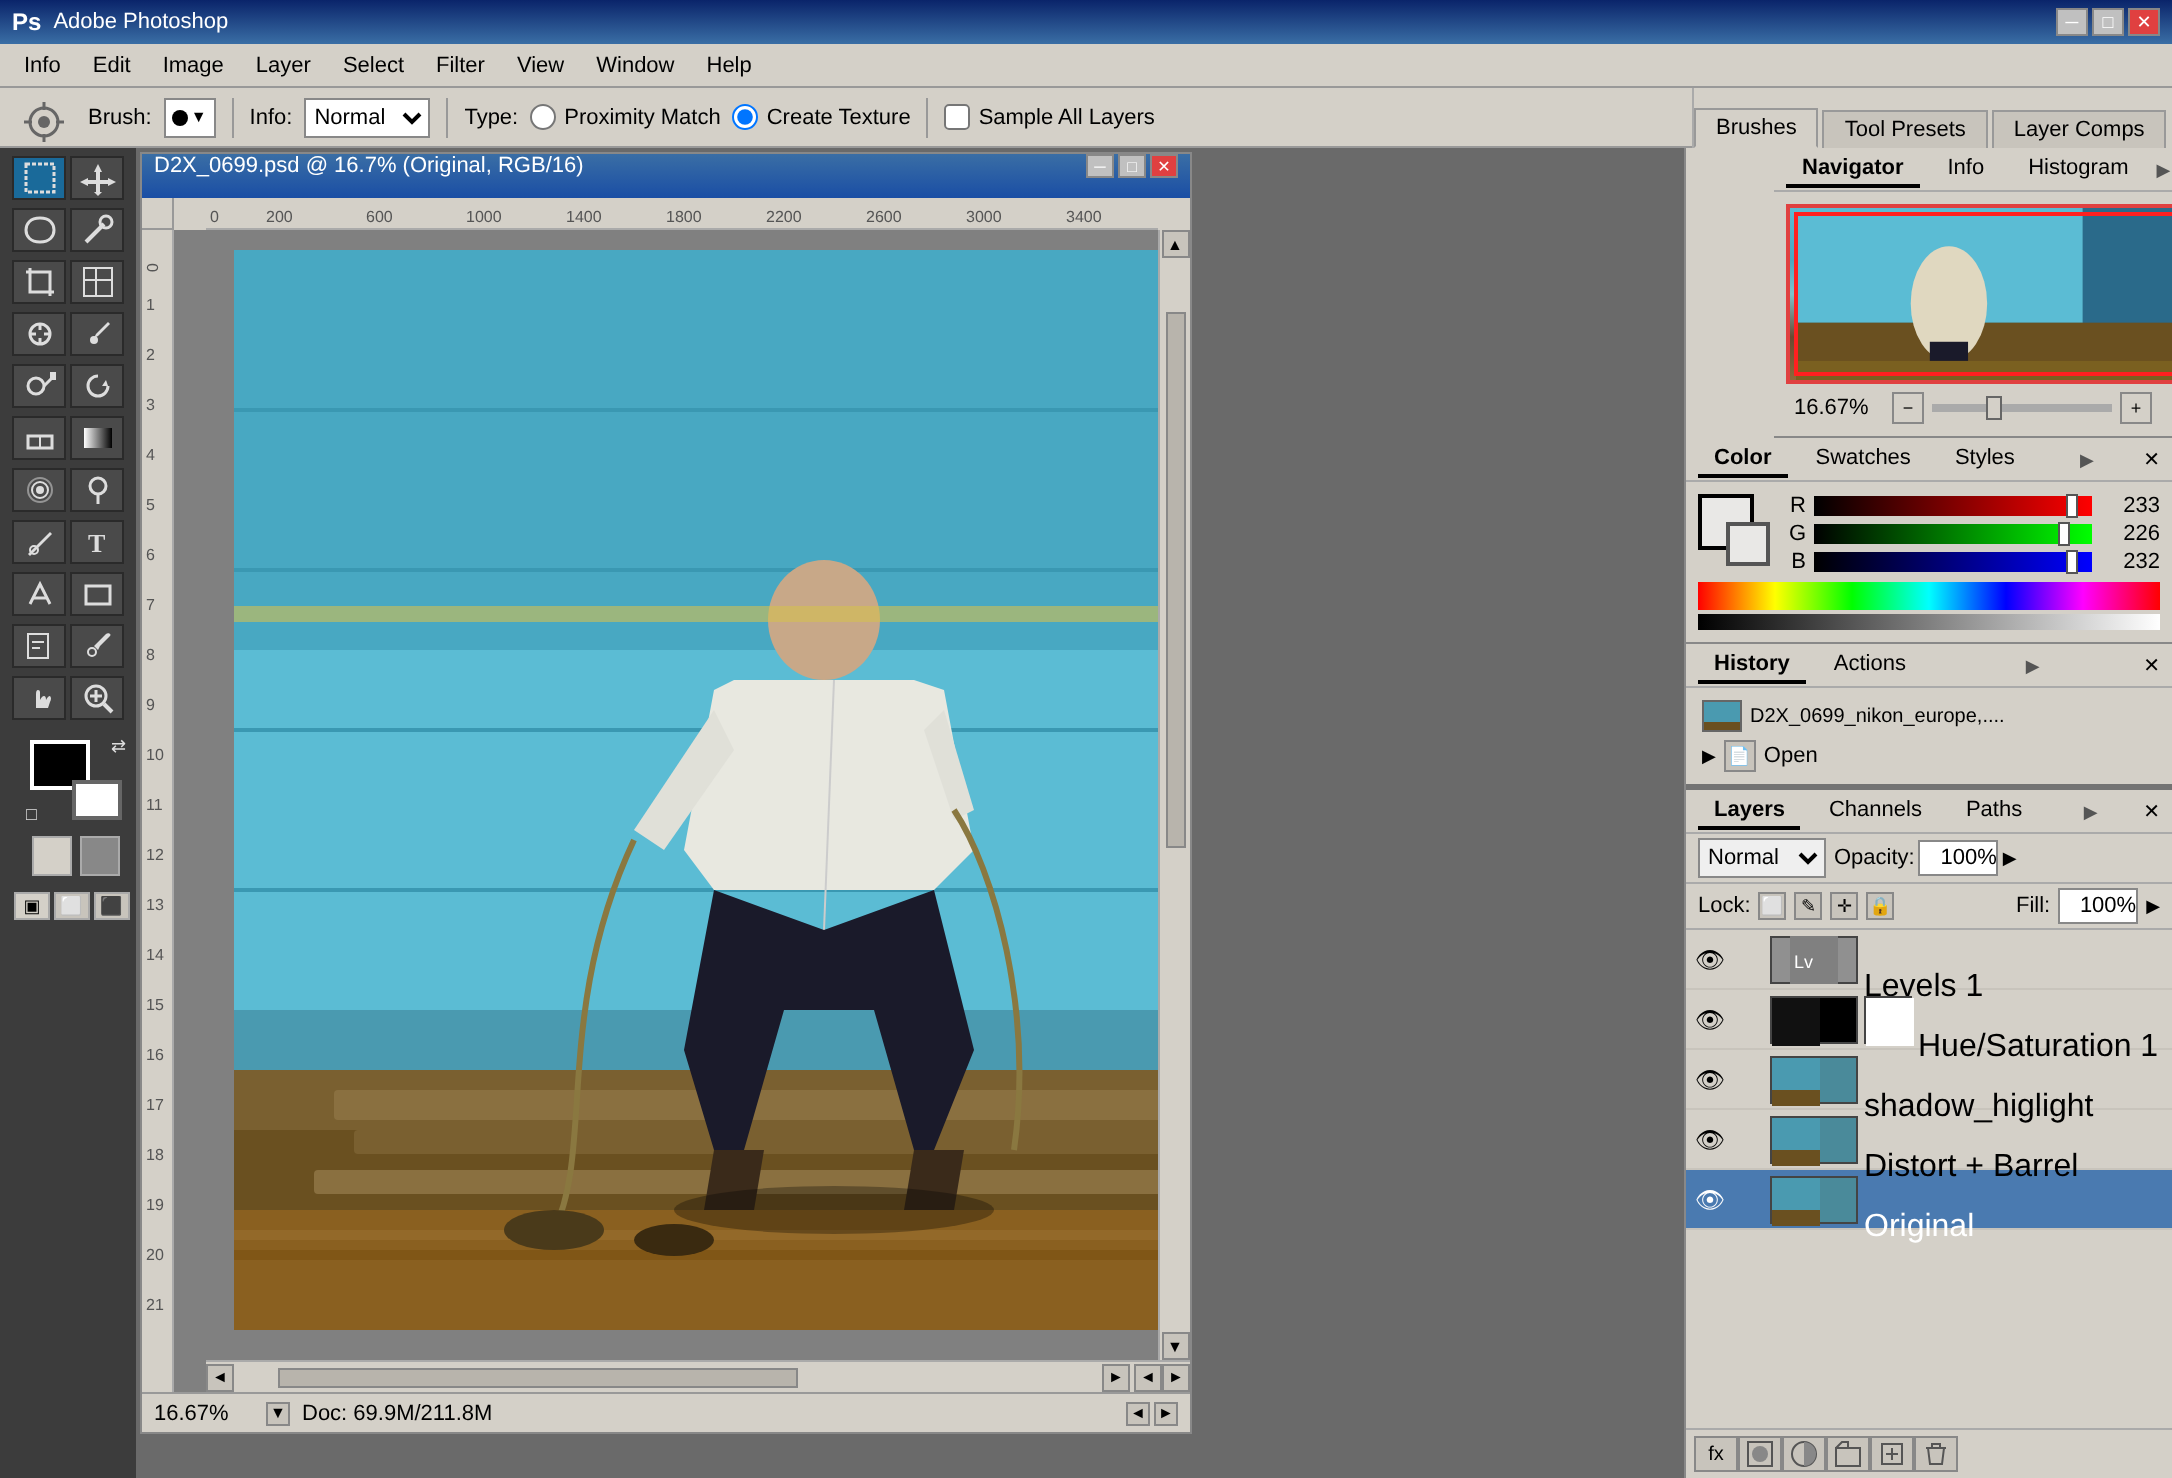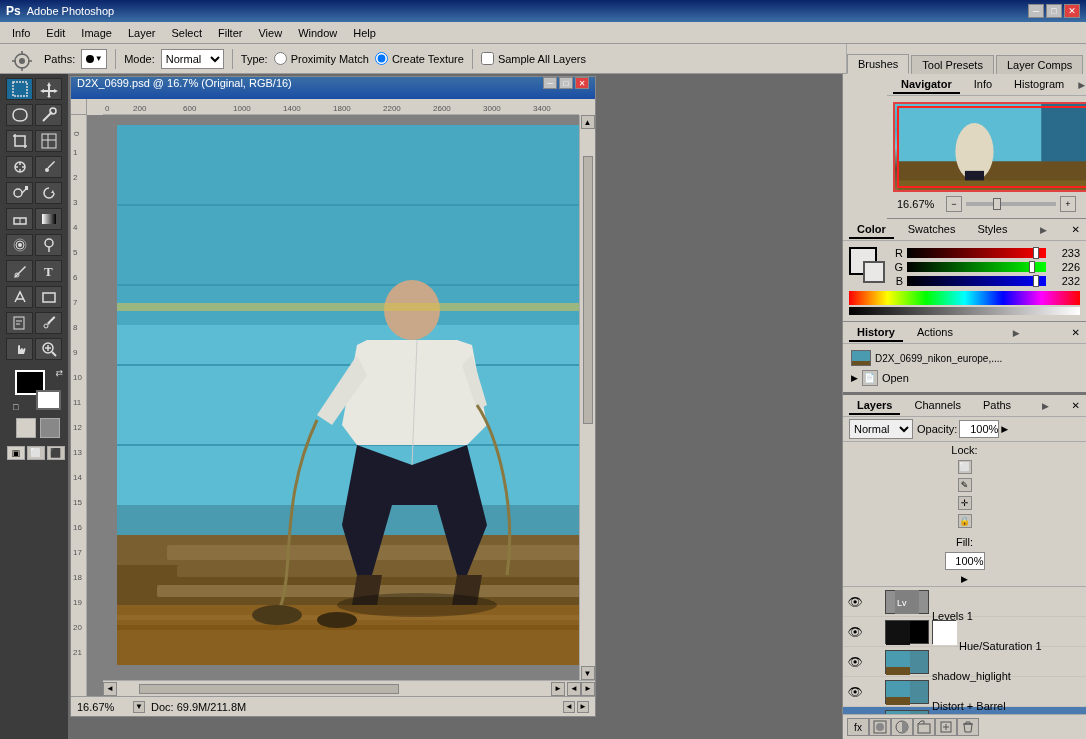--- a/index.html
+++ b/index.html
@@ -229,36 +229,36 @@
     #layers-content { flex:1; overflow: hidden; }
     .layers-toolbar {
       display: flex; align-items: center; gap: 4px; padding: 2px 6px;
       border-bottom: 1px solid #aaa;
     }
     .layers-blend-select { height: 20px; font-size: 11px; border: 1px solid #888; }
     .layers-opacity { display:flex; align-items:center; gap:2px; font-size:11px; }
     .opacity-input { width: 40px; height: 18px; border: 1px solid #888; font-size: 11px; text-align:right; }
     .layers-lock-row {
       display:flex; align-items:center; gap:4px; padding: 2px 6px;
-      border-bottom: 1px solid #aaa; font-size: 11px; flex-direction: column;
+      border-bottom: 1px solid #aaa; font-size: 11px;
     }
     .lock-icon { width: 14px; height: 14px; border: 1px solid #888; background: #c8c4bc; display:flex; align-items:center; justify-content:center; font-size:9px; cursor:pointer; }
     .fill-input { width: 40px; height: 18px; border: 1px solid #888; font-size: 11px; text-align:right; }
     .layer-row {
       display: flex; align-items: center; gap: 3px;
       padding: 2px 4px; height: 30px;
       border-bottom: 1px solid #c8c4bc;
       cursor: pointer;
     }
     .layer-row.active { background: #4a7ab0; color: white; }
     .layer-eye { width: 16px; height: 16px; display:flex; align-items:center; justify-content:center; font-size:12px; cursor:pointer; }
     .layer-chain { width: 16px; height: 16px; display:flex; align-items:center; justify-content:center; font-size:10px; }
     .layer-thumb { width: 44px; height: 24px; background: #808080; border: 1px solid #444; flex-shrink:0; }
     .layer-mask-thumb { width: 24px; height: 24px; background: white; border: 1px solid #444; flex-shrink:0; }
-    .layer-name { font-size: 11px; flex:1; white-space:nowrap; overflow:hidden; text-overflow:ellipsis;margin-top:28px; }
+    .layer-name { font-size: 16px; flex:1; white-space:nowrap; overflow:hidden; text-overflow:ellipsis;margin-top:28px; }
     .layers-bottom-bar {
       display:flex; align-items:center; gap:0; padding: 3px 4px;
       border-top: 1px solid #aaa; background: #d4d0c8;
     }
     .layers-btn { width: 22px; height: 18px; border: 1px solid #888; background: #c8c4bc; display:flex; align-items:center; justify-content:center; font-size:10px; cursor:pointer; }
 
     
     #hscroll {
       position: absolute;
       bottom: 20px; left: 16px; right: 16px;
@@ -309,27 +309,27 @@
     <div class="options-brush-icon">
       <svg width="28" height="28" viewBox="0 0 28 28">
         <circle cx="14" cy="16" r="7" fill="none" stroke="#666" stroke-width="1.5"></circle>
         <line x1="14" y1="6" x2="14" y2="10" stroke="#666" stroke-width="1.5"></line>
         <line x1="14" y1="22" x2="14" y2="26" stroke="#666" stroke-width="1.5"></line>
         <line x1="4" y1="16" x2="8" y2="16" stroke="#666" stroke-width="1.5"></line>
         <line x1="20" y1="16" x2="24" y2="16" stroke="#666" stroke-width="1.5"></line>
         <circle cx="14" cy="16" r="3" fill="#666"></circle>
       </svg>
     </div>
-    <span class="brush-label">Paths:</span>
+    <span class="brush-label">Brush:</span>
     <div class="brush-preview">
       <div class="brush-dot"></div>
       <span class="dropdown-arrow">▼</span>
     </div>
     <div class="options-separator"></div>
-    <span class="options-label">Mode:</span>
+    <span class="options-label">Info:</span>
     <select class="options-select">
       <option>Normal</option>
       <option>Replace</option>
       <option>Multiply</option>
     </select>
     <div class="options-separator"></div>
     <span class="options-label">Type:</span>
     <div class="options-radio-group">
       <input type="radio" name="type" style="">
       <label>Proximity Match</label>

